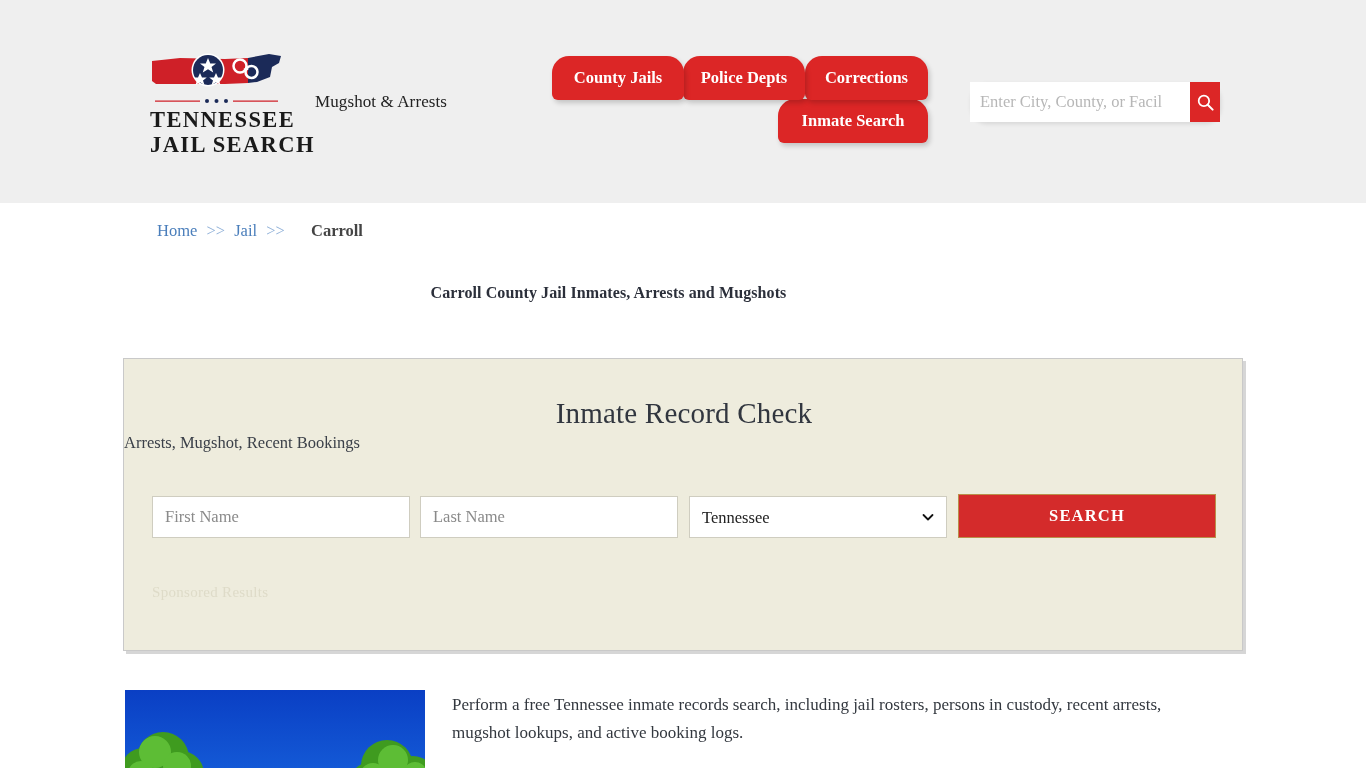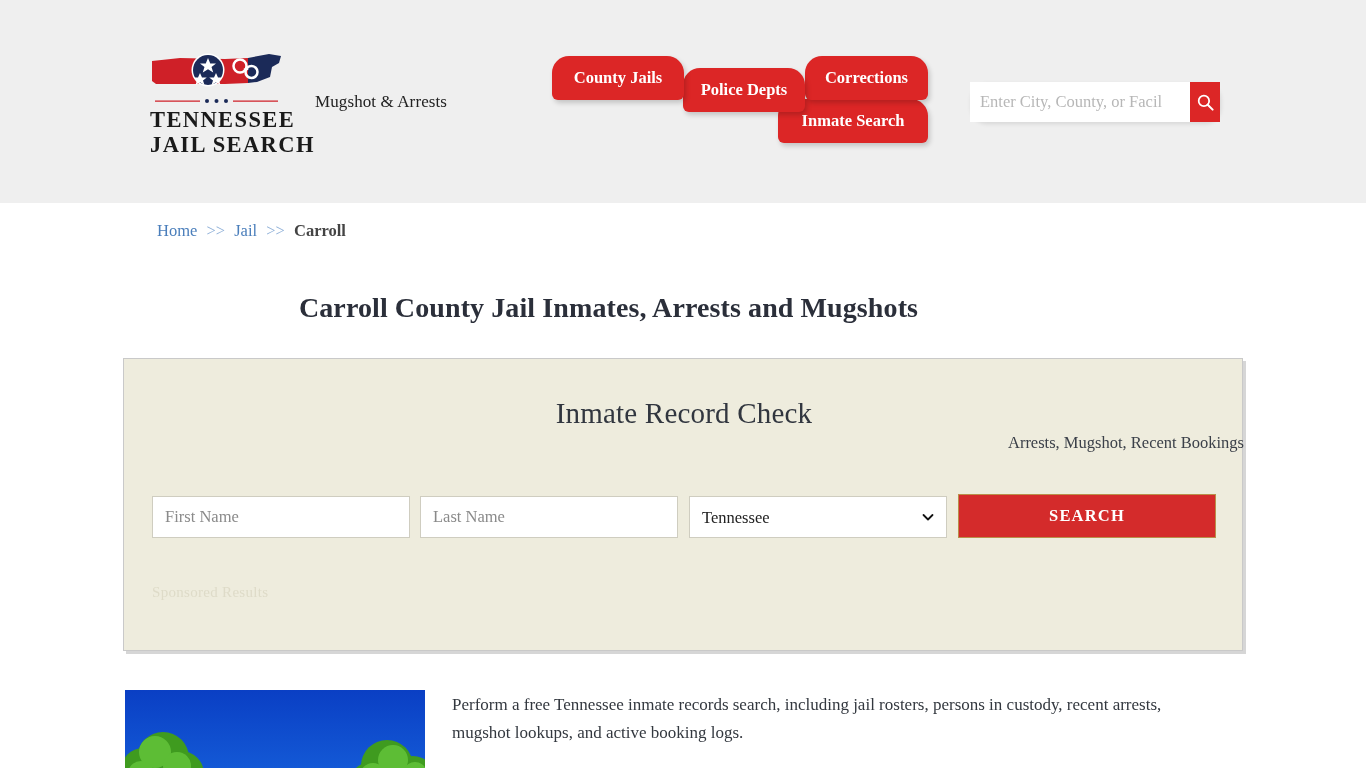--- a/index.html
+++ b/index.html
@@ -80,21 +80,21 @@
     border: none;
     border-radius: 17px 17px 6px 6px;
     box-shadow: 2px 3px 5px rgba(0,0,0,0.18);
     cursor: pointer;
     text-align: center;
     line-height: 44px;
     padding: 0 13px;
     white-space: nowrap;
   }
   .nav-btn.county   { left: 0px;   top: 0px;  width: 132px; height: 44px; z-index: 4; }
-  .nav-btn.police   { left: 131px; top: 12px;  width: 122px; height: 44px; z-index: 3; }
+  .nav-btn.police   { left: 131px; top: 0px;  width: 122px; height: 44px; z-index: 3; }
   .nav-btn.corr     { left: 253px; top: 0px;  width: 123px; height: 44px; z-index: 2; }
   .nav-btn.inmate   { left: 226px; top: 43px; width: 150px; height: 44px; z-index: 1; }
 
   
   .hsearch {
     position: absolute;
     left: 970px;
     top: 82px;
     width: 250px;
     height: 40px;
@@ -133,29 +133,29 @@
     left: 157px;
     top: 221px;
     font-size: 16.5px;
     white-space: nowrap;
   }
   .breadcrumb a {
     color: #4a7ebb;
     text-decoration: none;
   }
   .breadcrumb .sep { color: #8fb0d8; margin: 0 5px; }
-  .breadcrumb .current { color: #444444; font-weight: bold; }
+  .breadcrumb .current { color: #444444; font-weight: bold; margin-left: 17px; }
 
   
   .page-title {
     position: absolute;
     left: 0; top: 273px;
     width: 1217px;
     text-align: center;
-    font-size: 28px;
+    font-size: 16px;
     font-weight: bold;
     color: #2b2f3a;
     letter-spacing: .1px;
   }
 
   
   .card {
     position: absolute;
     left: 123px;
     top: 358px;
@@ -171,21 +171,21 @@
     width: 1120px;
     text-align: center;
     font-size: 29px;
     color: #31363f;
     letter-spacing: .2px;
   }
   .card-sub {
     position: absolute;
     left: 0; top: 74px;
     width: 1120px;
-    text-align: right;
+    text-align: left;
     font-size: 16.5px;
     color: #3b4049;
   }
 
   .form-row {
     position: absolute;
     left: 28px;
     top: 137px;
     width: 1064px;
     height: 42px;

